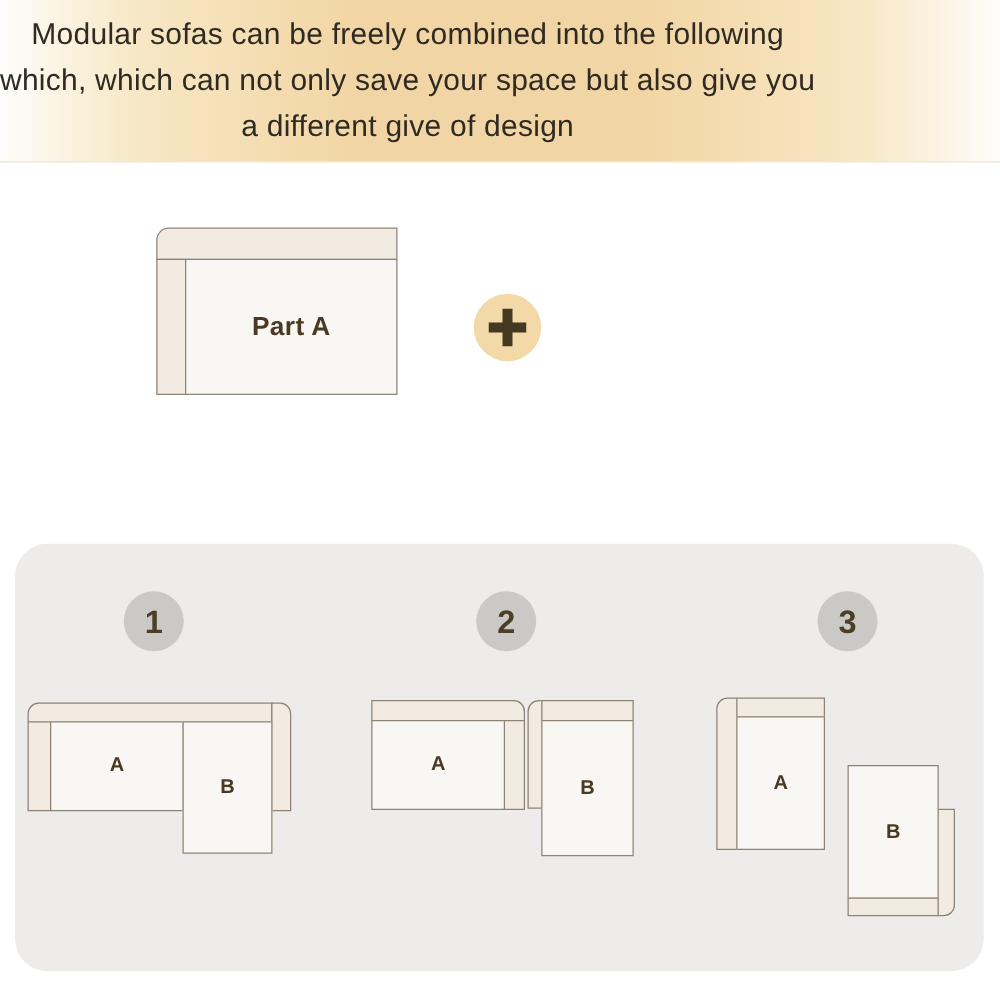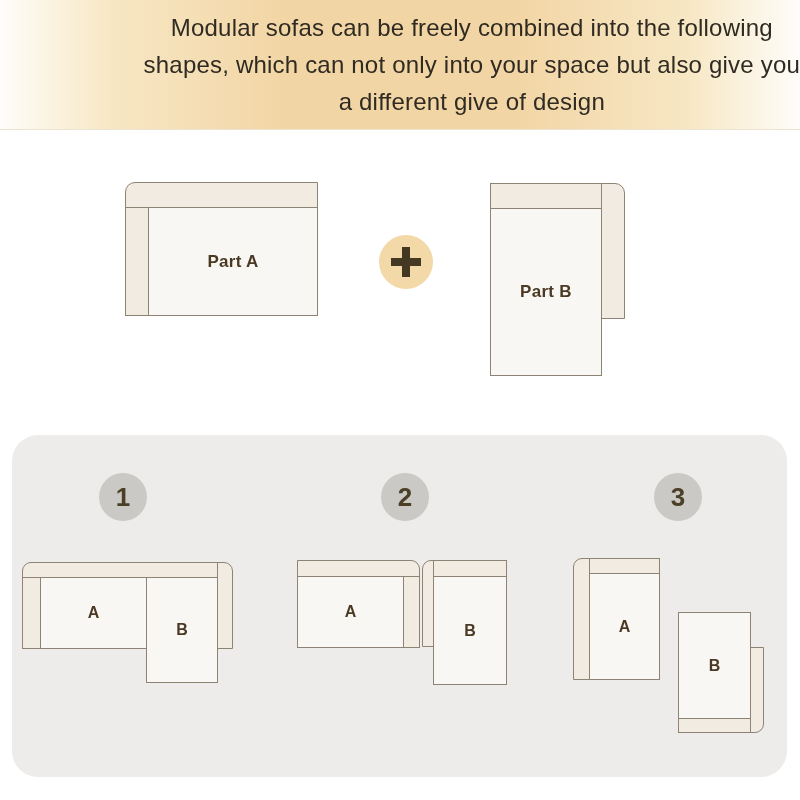--- a/index.html
+++ b/index.html
@@ -5,31 +5,31 @@
   html,body{margin:0;padding:0;}
   body{
     width:800px;height:800px;position:relative;background:#ffffff;
     font-family:"Liberation Sans",sans-serif;overflow:hidden;
   }
   
   .hero{
     position:absolute;left:0;top:0;width:800px;height:129px;
     background:linear-gradient(90deg,#fefdfa 0%,#f7e7c4 14%,#f2d5a4 36%,#f2d5a4 64%,#f7e7c4 86%,#fefdfa 100%);
     border-bottom:1px solid #ece3d1;
-    display:flex;align-items:center;justify-content:flex-end;
+    display:flex;align-items:center;justify-content:flex-start;
   }
   .hero-text{
     text-align:center;color:#2f2a22;font-size:24px;line-height:37px;
     letter-spacing:.2px;
   }
   
   .abs{position:absolute;box-sizing:border-box;}
   .cushion{background:#f2ebe2;border:1px solid #8d8375;}
   .seat{background:#f9f7f3;border:1px solid #8d8375;display:flex;align-items:center;justify-content:center;}
-  .part-label{font-weight:bold;font-size:17px;color:#4a3a24;letter-spacing:.3px;}
+  .part-label{font-weight:bold;font-size:21px;color:#4a3a24;letter-spacing:.3px;}
   .ab-label{font-weight:bold;font-size:16px;color:#4a3a24;}
   
   .plus-circle{
     position:absolute;left:379px;top:235px;width:54px;height:54px;border-radius:50%;
     background:#f3d8a8;
   }
   .plus-bar{position:absolute;background:#453823;}
   .plus-h{left:12px;top:23px;width:30px;height:8px;}
   .plus-v{left:23px;top:12px;width:8px;height:30px;}
   
@@ -42,47 +42,40 @@
     color:#4c3f27;font-size:26px;font-weight:bold;
     display:flex;align-items:center;justify-content:center;
   }
 </style>
 </head>
 <body>
 
 <header class="hero">
   <div class="hero-text">
     <div>Modular sofas can be freely combined into the following</div>
-    <div>shapes, which can not only into your space but also give you</div>
+    <div>which, which can not only save your space but also give you</div>
     <div>a different give of design</div>
   </div>
 </header>
 
 <section class="abs" style="left:0;top:130px;width:800px;height:300px;">
 
   <div class="abs" style="left:125px;top:52px;width:193px;height:134px;">
     <div class="abs cushion" style="left:0;top:0;width:193px;height:26px;border-radius:10px 0 0 0;"></div>
     <div class="abs cushion" style="left:0;top:25px;width:24px;height:109px;"></div>
     <div class="abs seat" style="left:23px;top:25px;width:170px;height:109px;">
       <span class="part-label">Part A</span>
     </div>
   </div>
 
   <div class="plus-circle" style="top:105px;">
     <span class="abs plus-bar plus-h"></span>
     <span class="abs plus-bar plus-v"></span>
   </div>
 
-  <div class="abs" style="left:490px;top:53px;width:135px;height:193px;">
-    <div class="abs cushion" style="left:111px;top:0;width:24px;height:136px;border-radius:0 10px 0 0;"></div>
-    <div class="abs cushion" style="left:0;top:0;width:112px;height:26px;"></div>
-    <div class="abs seat" style="left:0;top:25px;width:112px;height:168px;">
-      <span class="part-label">Part B</span>
-    </div>
-  </div>
 </section>
 
 <section class="combos">
 
   <div class="num-badge" style="left:87px;top:38px;">1</div>
   <div class="num-badge" style="left:369px;top:38px;">2</div>
   <div class="num-badge" style="left:642px;top:38px;">3</div>
 
   <div class="abs" style="left:10px;top:127px;width:211px;height:121px;">
     <div class="abs cushion" style="left:0;top:0;width:196px;height:16px;border-radius:9px 0 0 0;"></div>

